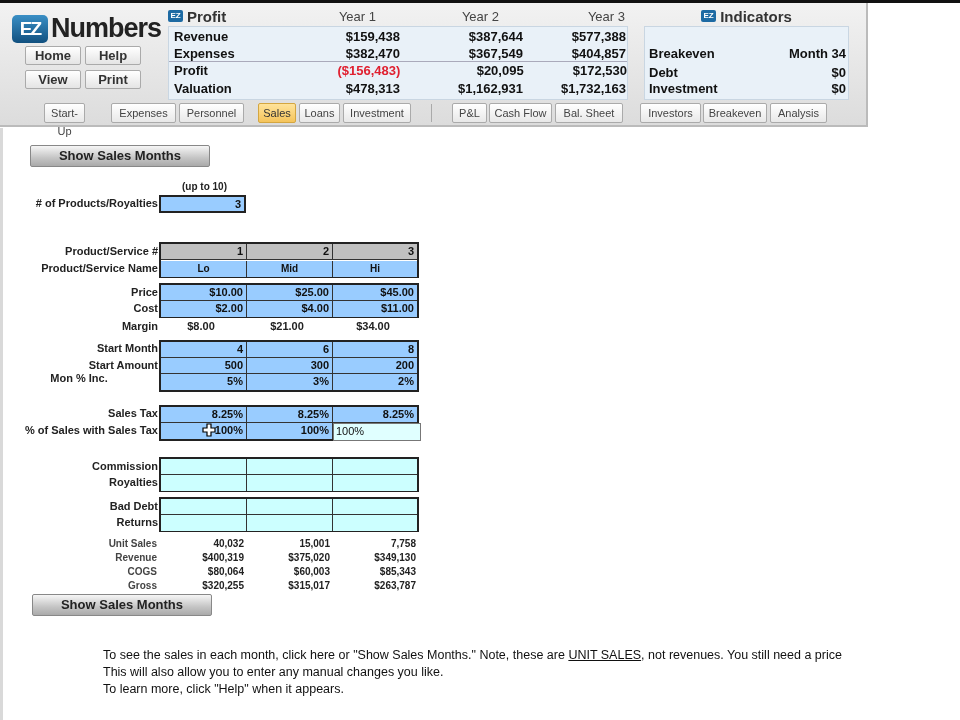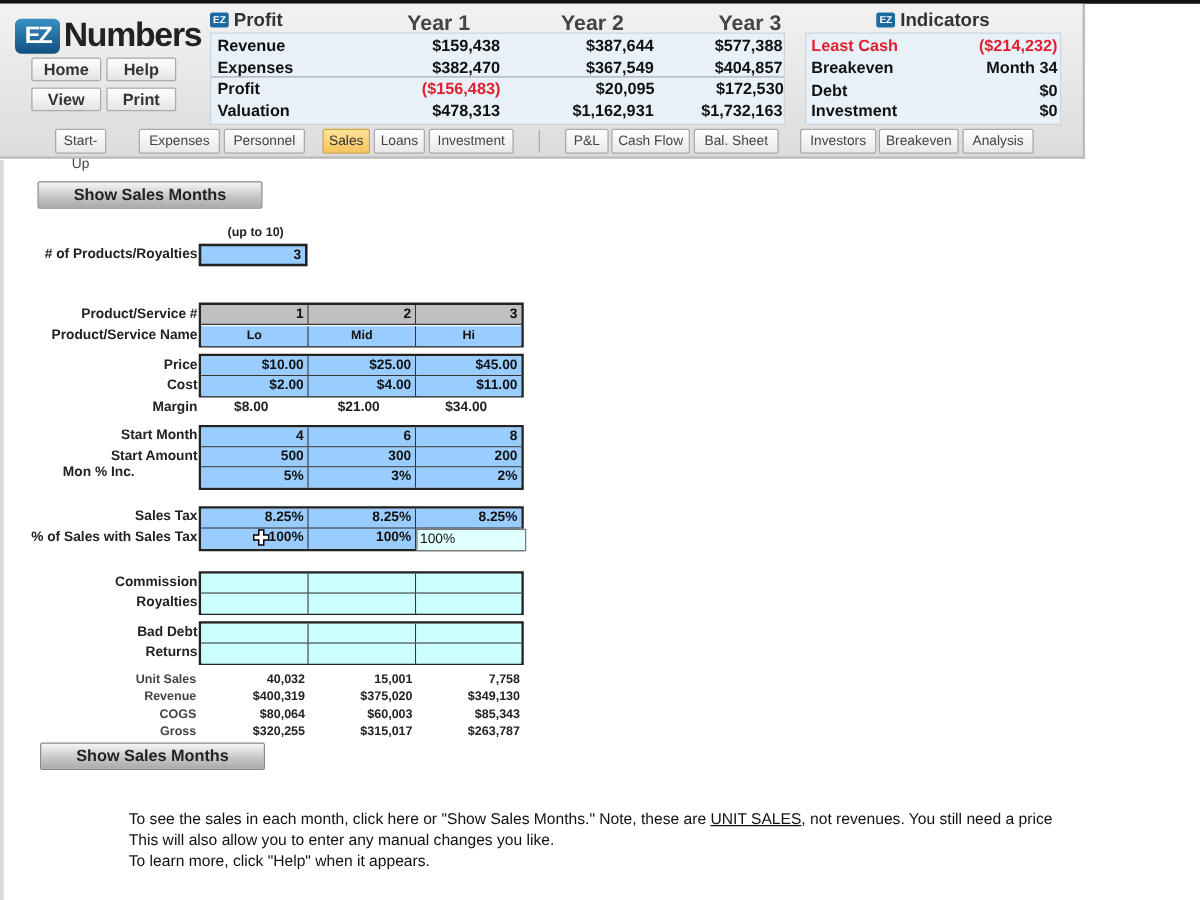--- a/index.html
+++ b/index.html
@@ -15,21 +15,21 @@
   .navbtn { position: absolute; width: 56px; height: 19px; background: linear-gradient(#fff, #e4e4e4);
     border: 1px solid #aaa; border-radius: 2px; font-size: 13px; font-weight: bold; color: #333; text-align: center; line-height: 17px; cursor: pointer; }
   .glance { position: absolute; left: 168px; top: 5px; width: 460px; height: 92px; }
   .panel-title { font-size: 15px; font-weight: bold; color: #333; display: flex; align-items: center; height: 16px; }
   .ez-mini { width: 15px; height: 12px; background: #1d6aa3; border-radius: 2px; color: #fff; font-size: 8px; font-weight: bold; line-height: 12px; text-align: center; margin-right: 4px; }
   .glance-body { position: absolute; left: 0; top: 18px; width: 460px; height: 74px; background: #e9f1f8; border: 1px solid #c9d6e2; }
   .grow { position: absolute; left: 0; width: 460px; height: 17px; display: flex; font-size: 13px; font-weight: bold; color: #111; }
   .grow .lbl { width: 120px; padding-left: 5px; }
   .grow .val { width: 113px; text-align: right; padding-right: 2px; }
   .grow .val.neg { color: #e02030; }
-  .year-h { position: absolute; top: 6px; font-size: 17px; color: #444; text-align: right; width: 113px; font-weight: bold; }
+  .year-h { position: absolute; top: 6px; font-size: 13px; color: #444; text-align: right; width: 113px; }
   .sep { position: absolute; left: 0; top: 34px; width: 458px; height: 1px; background: #aab; }
   .indicators { position: absolute; left: 640px; top: 5px; width: 213px; height: 92px; }
   .ind-body { position: absolute; left: 4px; top: 18px; width: 205px; height: 74px; background: #e9f1f8; border: 1px solid #c9d6e2; }
   .irow { position: absolute; left: 0; width: 205px; display: flex; justify-content: space-between; padding: 0 4px; font-size: 13px; font-weight: bold; color: #111; }
   .irow.red { color: #e02030; }
   .tabbtn { position: absolute; top: 100px; height: 20px; background: linear-gradient(#fff, #e8e8e8); border: 1px solid #aaa; border-radius: 2px;
     font-size: 11px; color: #444; text-align: center; line-height: 18px; cursor: pointer; }
   .tabbtn.active { background: linear-gradient(#ffe39a, #f5c45b); color: #333; border-color: #d4a640; }
   .tabsep { position: absolute; top: 101px; left: 431px; width: 1px; height: 18px; background: #aaa; }
   .leftline { position: absolute; left: 0; top: 128px; width: 3px; height: 592px; background: #d9d9d9; }
@@ -100,24 +100,20 @@
       </div>
     </div>
   </div>
 
   <div class="indicators">
     <div class="panel-title" style="justify-content:center;">
       <span class="ez-mini">EZ</span>
       <span>Indicators</span>
     </div>
     <div class="ind-body">
-      <div class="irow red" style="top:2px;">
-        <span>Least Cash</span>
-        <span>($214,232)</span>
-      </div>
       <div class="irow" style="top:19px;">
         <span>Breakeven</span>
         <span>Month 34</span>
       </div>
       <div class="irow" style="top:38px;">
         <span>Debt</span>
         <span>$0</span>
       </div>
       <div class="irow" style="top:54px;">
         <span>Investment</span>

